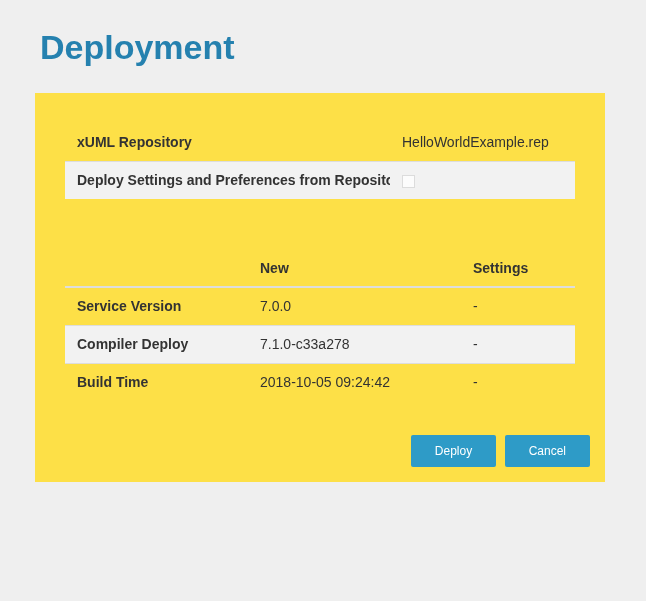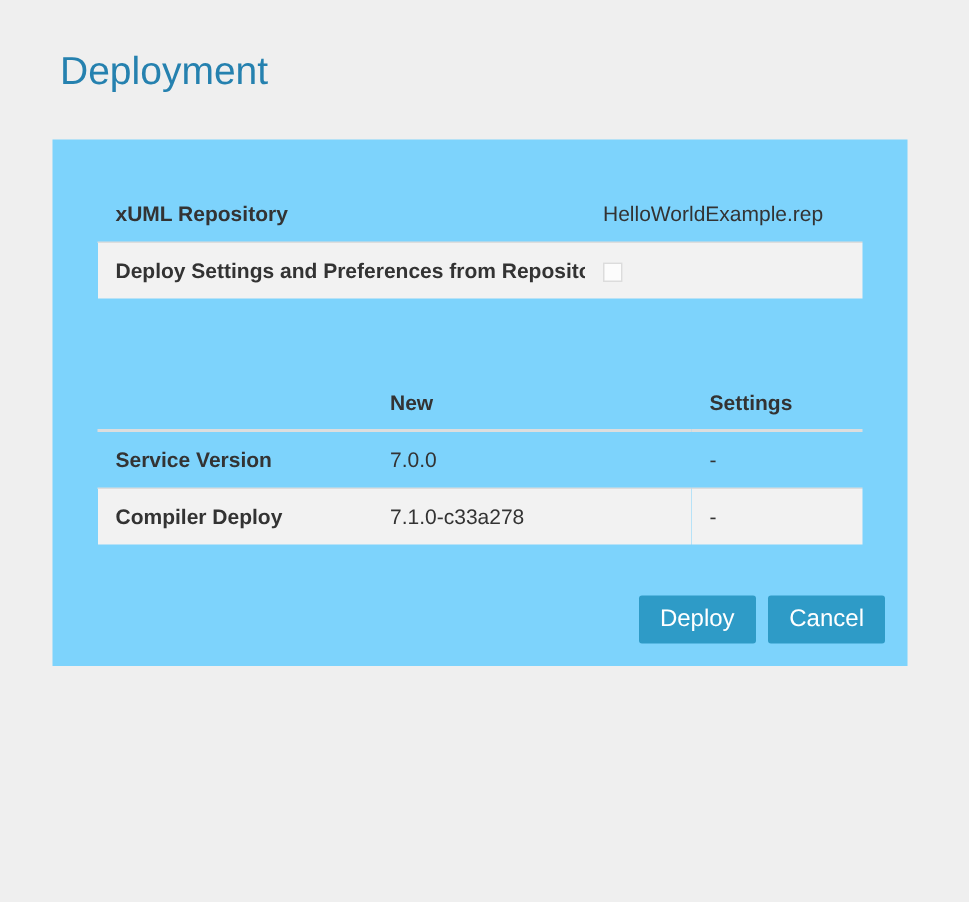--- a/index.html
+++ b/index.html
@@ -15,30 +15,30 @@
   body {
     width: 646px;
     height: 601px;
     background: var(--page-bg);
     font-family: "Liberation Sans", sans-serif;
     padding: 28px 35px;
     overflow: hidden;
   }
   h1.page-title {
     margin: 0 0 0 5px;
-    font-size: 26px;
+    font-size: 34px;
     line-height: 38px;
-    font-weight: 400;
+    font-weight: 700;
     color: var(--title-blue);
     letter-spacing: 0;
   }
   .card {
     margin-top: 27px;
     width: 570px;
-    background: #7dd3fc;
+    background: #fde047;
     padding: 15px;
   }
   table.tbl {
     border-collapse: collapse;
     width: 510px;
     margin: 15px auto 0 auto;
     table-layout: fixed;
     font-size: 14px;
     color: var(--text);
   }
@@ -76,24 +76,24 @@
     margin-top: 34px;
     text-align: right;
   }
   .btn {
     display: inline-block;
     background: var(--button-blue);
     color: #ffffff;
     border: none;
     border-radius: 2px;
     font-family: "Liberation Sans", sans-serif;
-    font-size: 16px;
+    font-size: 12px;
     height: 32px;
     min-width: 65px;
-    padding: 0 14px;
+    padding: 0 24px;
     margin-left: 4px;
     cursor: pointer;
     text-align: center;
   }
 </style>
 </head>
 <body>
 
 <h1 class="page-title">Deployment</h1>
 
@@ -135,20 +135,25 @@
       <tr>
         <td class="lbl">Service Version</td>
         <td>7.0.0</td>
         <td>-</td>
       </tr>
       <tr>
         <td class="lbl">Compiler Deploy</td>
         <td>7.1.0-c33a278</td>
         <td>-</td>
       </tr>
+      <tr>
+        <td class="lbl">Build Time</td>
+        <td>2018-10-05 09:24:42</td>
+        <td>-</td>
+      </tr>
     </tbody>
   </table>
 
   <div class="actions">
     <button class="btn">Deploy</button>
     <button class="btn">Cancel</button>
   </div>
 
 </div>
 

